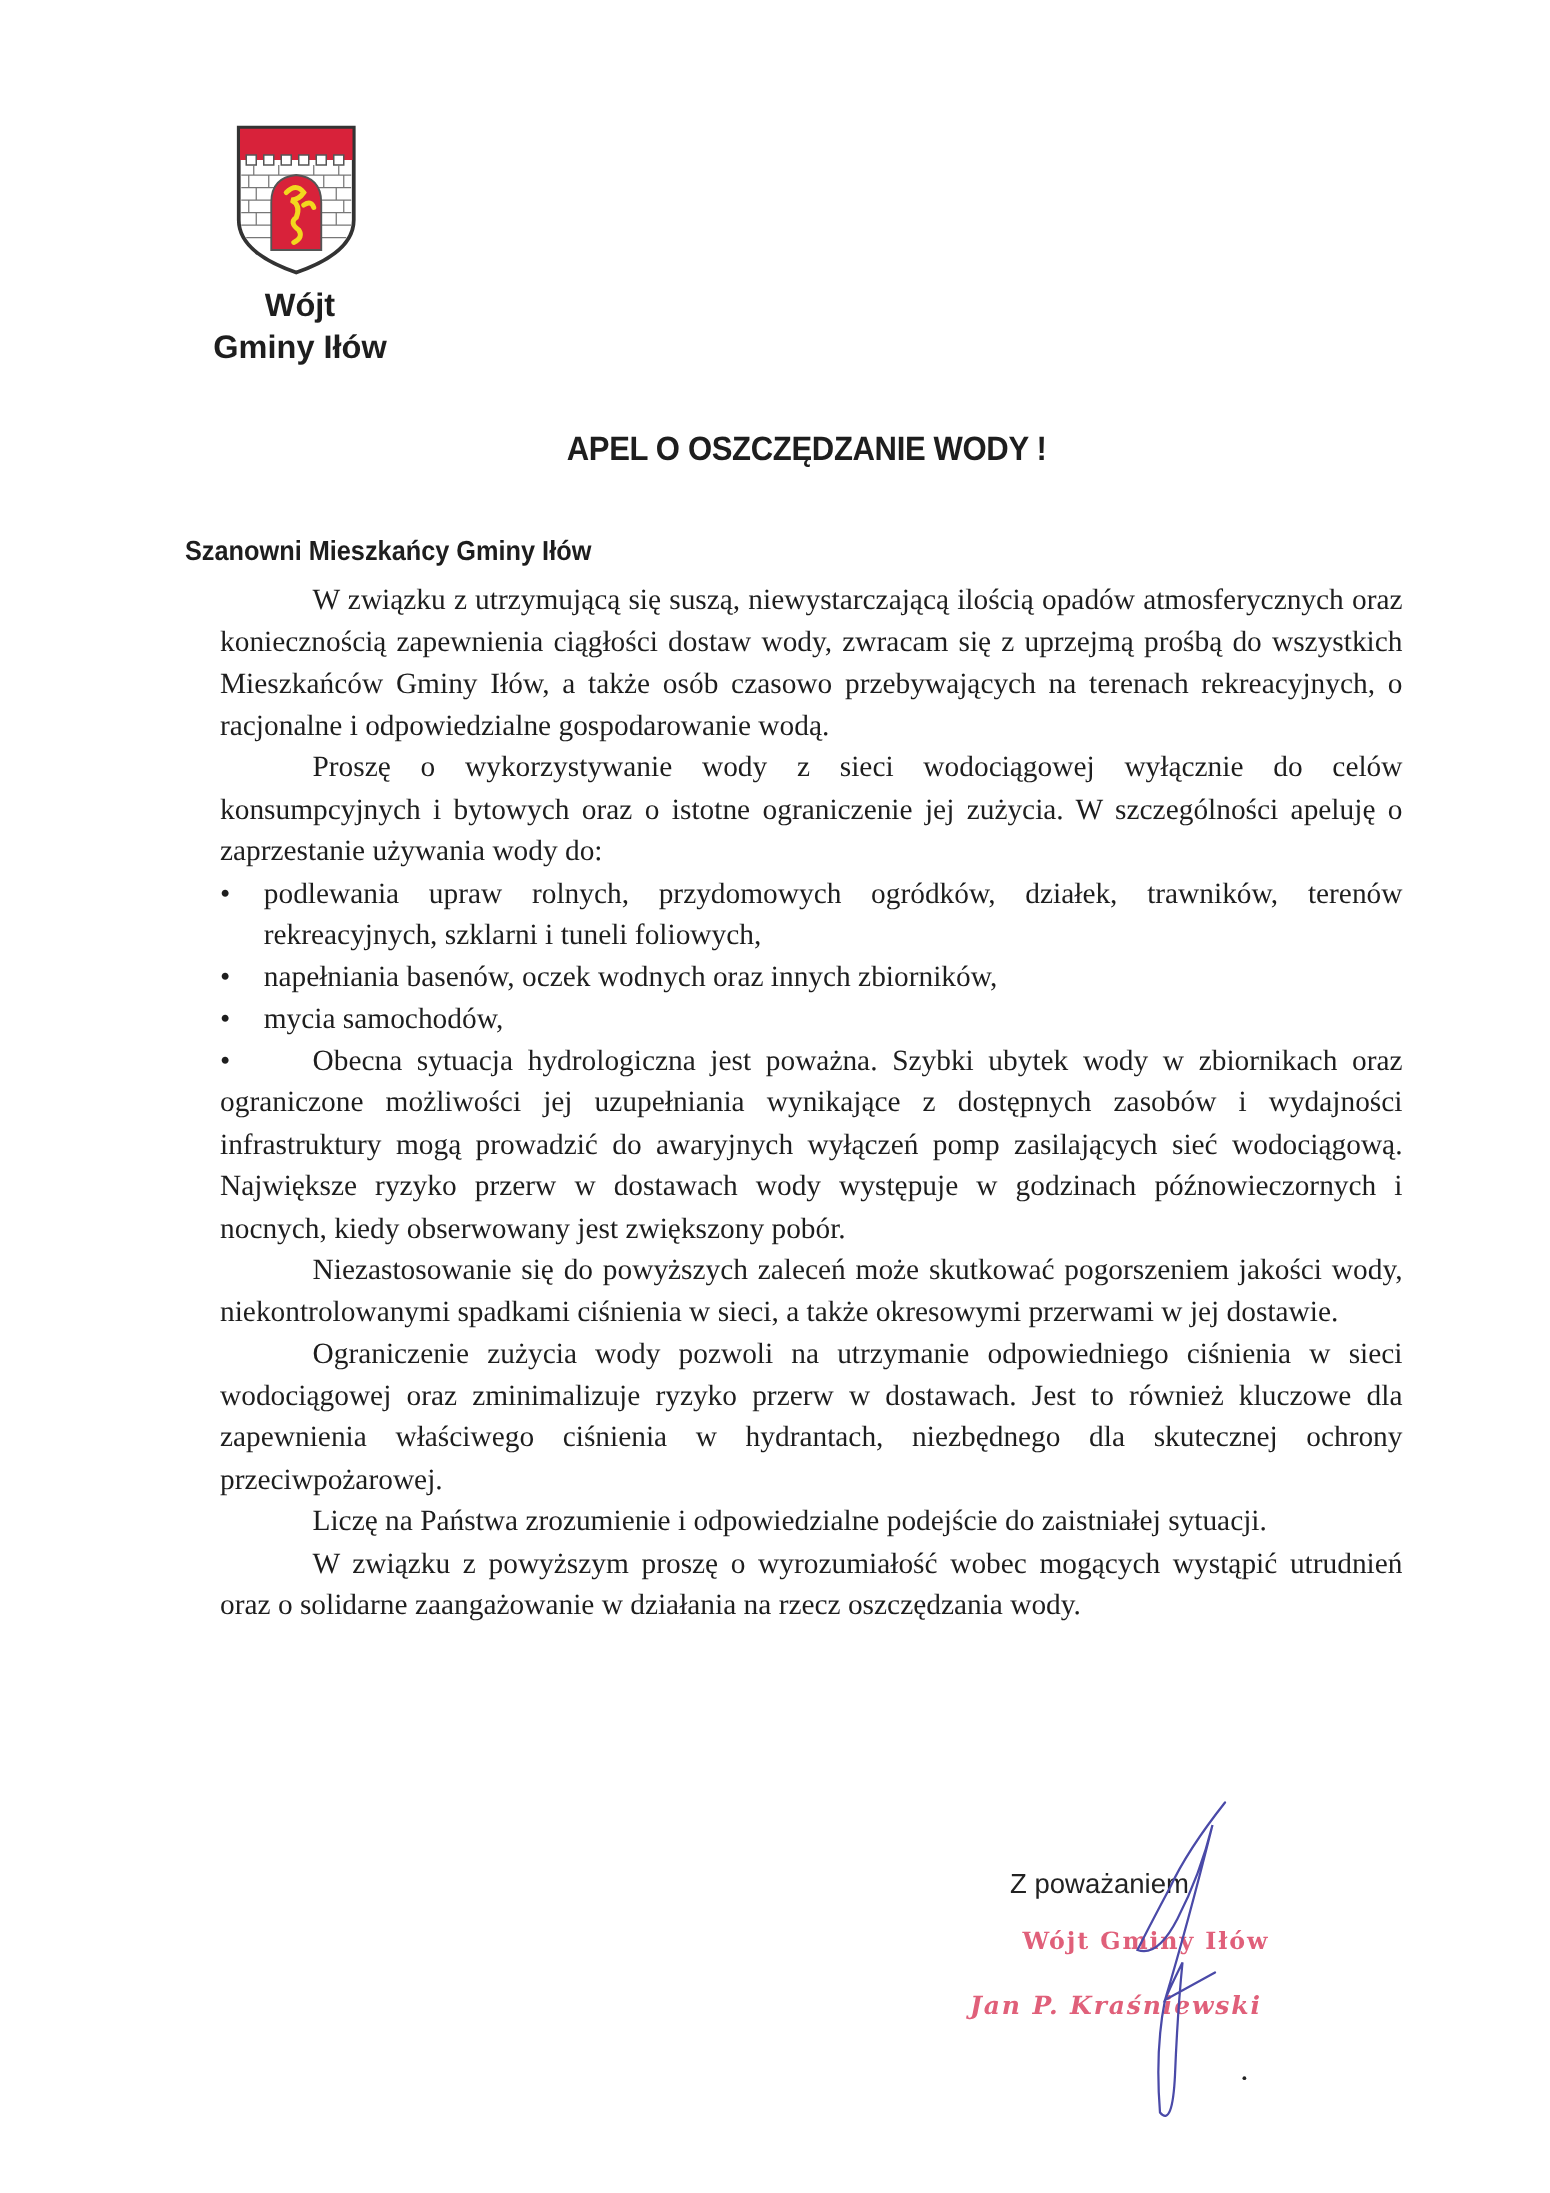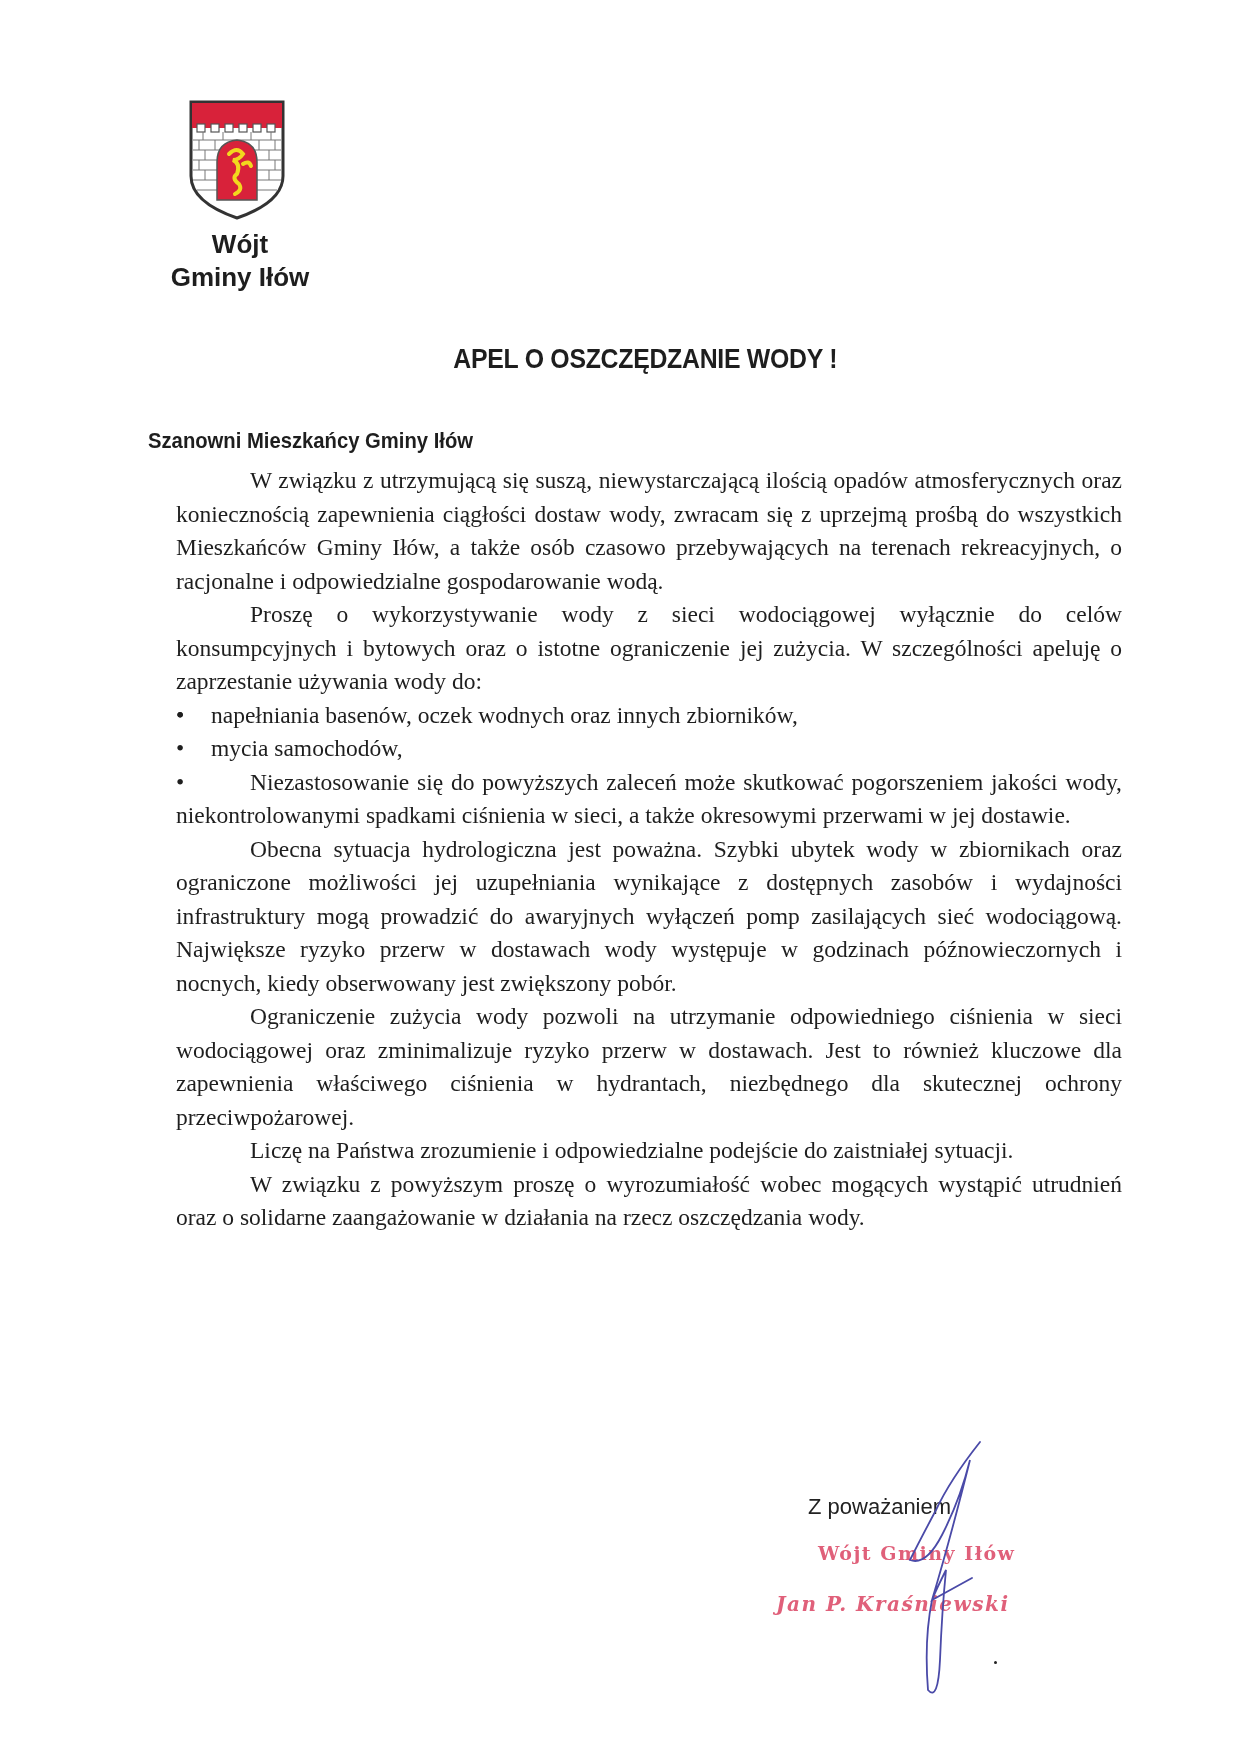--- a/index.html
+++ b/index.html
@@ -53,27 +53,27 @@
   </div>
 
   <div class="title">APEL O OSZCZĘDZANIE WODY !</div>
 
   <div class="salutation">Szanowni Mieszkańcy Gminy Iłów</div>
 
   <div class="body">
     <p>W związku z utrzymującą się suszą, niewystarczającą ilością opadów atmosferycznych oraz koniecznością zapewnienia ciągłości dostaw wody, zwracam się z uprzejmą prośbą do wszystkich Mieszkańców Gminy Iłów, a także osób czasowo przebywających na terenach rekreacyjnych, o racjonalne i odpowiedzialne gospodarowanie wodą.</p>
     <p>Proszę o wykorzystywanie wody z sieci wodociągowej wyłącznie do celów konsumpcyjnych i bytowych oraz o istotne ograniczenie jej zużycia. W szczególności apeluję o zaprzestanie używania wody do:</p>
     <ul>
-      <li><span class="bullet">•</span></li>
+      <li><span class="bullet">•</span><span>podlewania upraw rolnych, przydomowych ogródków, działek, trawników, terenów rekreacyjnych, szklarni i tuneli foliowych,</span></li>
       <li><span class="bullet">•</span><span>napełniania basenów, oczek wodnych oraz innych zbiorników,</span></li>
       <li><span class="bullet">•</span><span>mycia samochodów,</span></li>
       <li><span class="bullet">•</span></li>
     </ul>
+    <p>Obecna sytuacja hydrologiczna jest poważna. Szybki ubytek wody w zbiornikach oraz ograniczone możliwości jej uzupełniania wynikające z dostępnych zasobów i wydajności infrastruktury mogą prowadzić do awaryjnych wyłączeń pomp zasilających sieć wodociągową. Największe ryzyko przerw w dostawach wody występuje w godzinach późnowieczornych i nocnych, kiedy obserwowany jest zwiększony pobór.</p>
     <p>Niezastosowanie się do powyższych zaleceń może skutkować pogorszeniem jakości wody, niekontrolowanymi spadkami ciśnienia w sieci, a także okresowymi przerwami w jej dostawie.</p>
-    <p>Obecna sytuacja hydrologiczna jest poważna. Szybki ubytek wody w zbiornikach oraz ograniczone możliwości jej uzupełniania wynikające z dostępnych zasobów i wydajności infrastruktury mogą prowadzić do awaryjnych wyłączeń pomp zasilających sieć wodociągową. Największe ryzyko przerw w dostawach wody występuje w godzinach późnowieczornych i nocnych, kiedy obserwowany jest zwiększony pobór.</p>
     <p>Ograniczenie zużycia wody pozwoli na utrzymanie odpowiedniego ciśnienia w sieci wodociągowej oraz zminimalizuje ryzyko przerw w dostawach. Jest to również kluczowe dla zapewnienia właściwego ciśnienia w hydrantach, niezbędnego dla skutecznej ochrony przeciwpożarowej.</p>
     <p>Liczę na Państwa zrozumienie i odpowiedzialne podejście do zaistniałej sytuacji.</p>
     <p>W związku z powyższym proszę o wyrozumiałość wobec mogących wystąpić utrudnień oraz o solidarne zaangażowanie w działania na rzecz oszczędzania wody.</p>
   </div>
 
   <div class="sign">Z poważaniem</div>
   <div class="stamp1">Wójt Gminy Iłów</div>
   <div class="stamp2">Jan P. Kraśniewski</div>
 
   <svg class="signature" viewBox="0 0 120 270">

